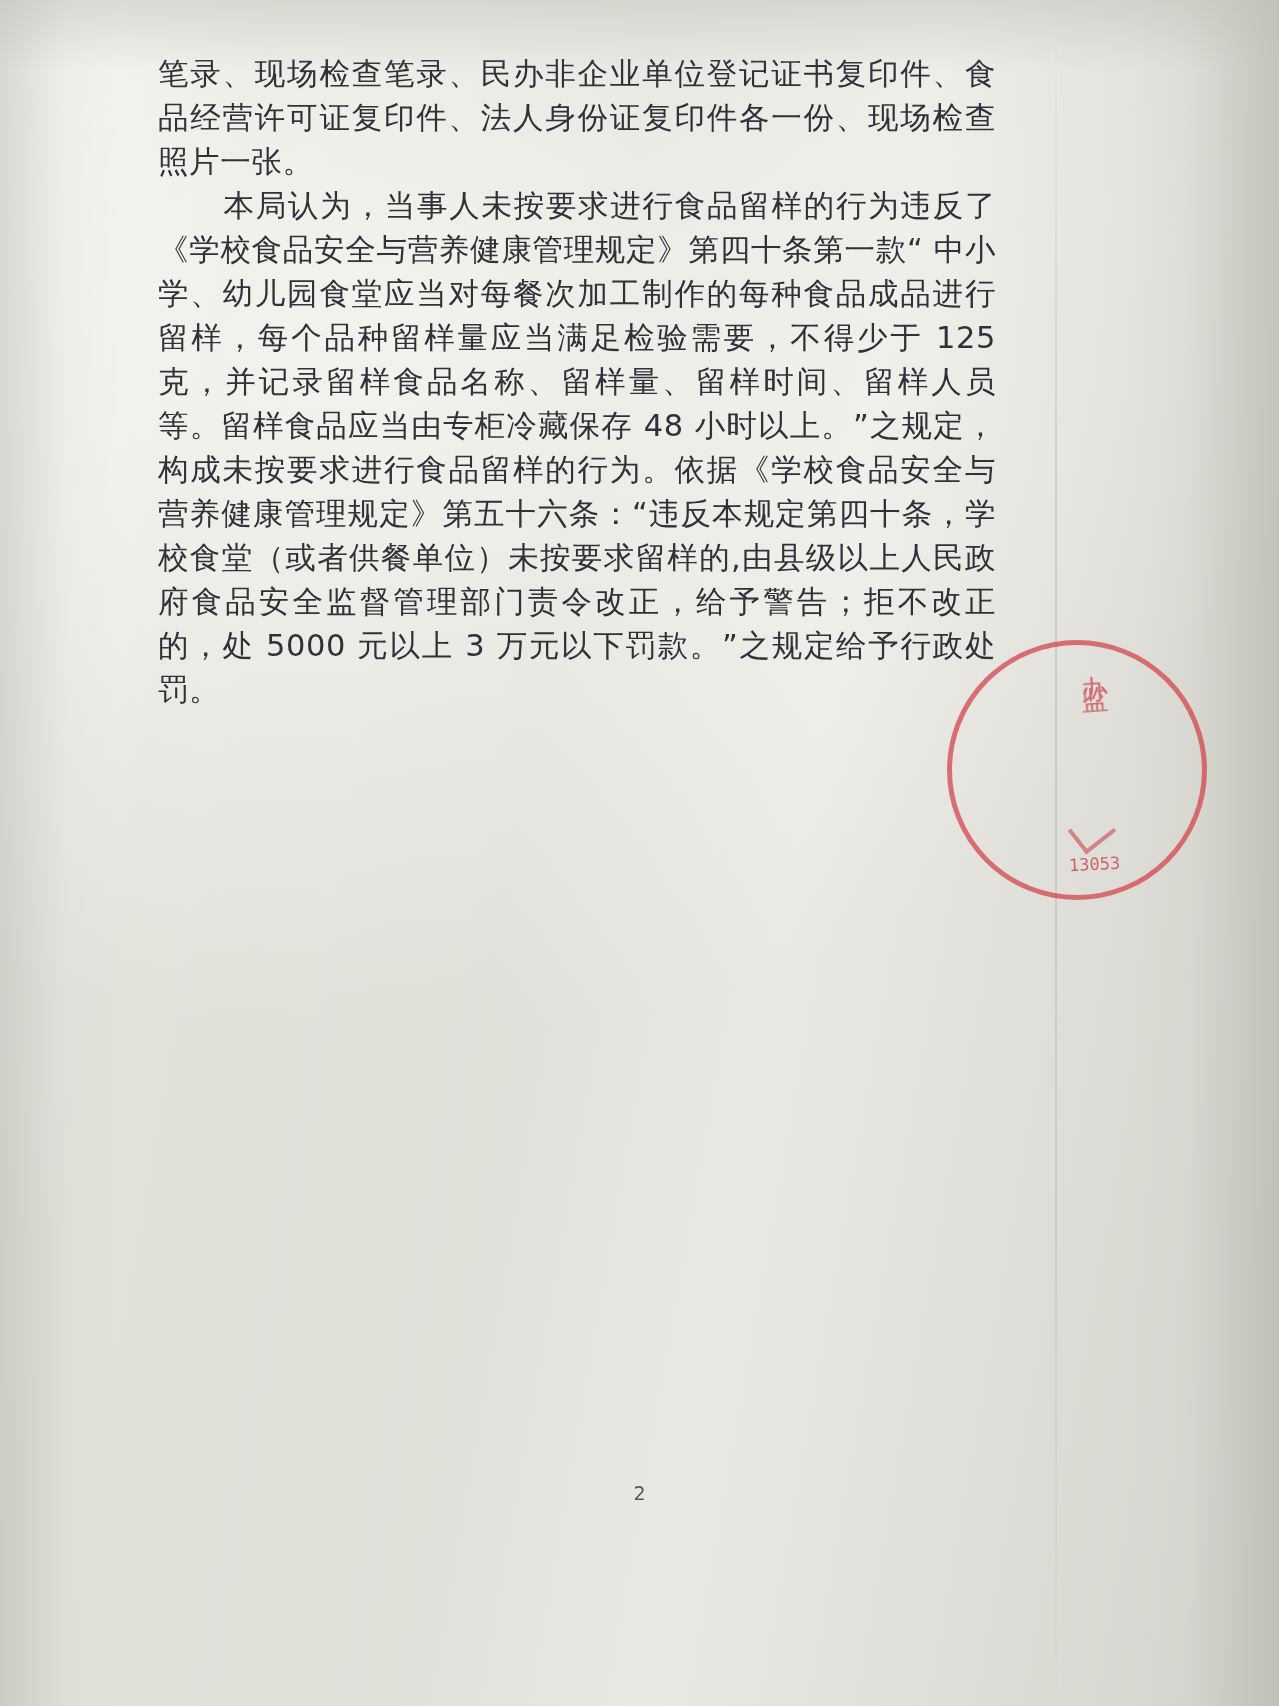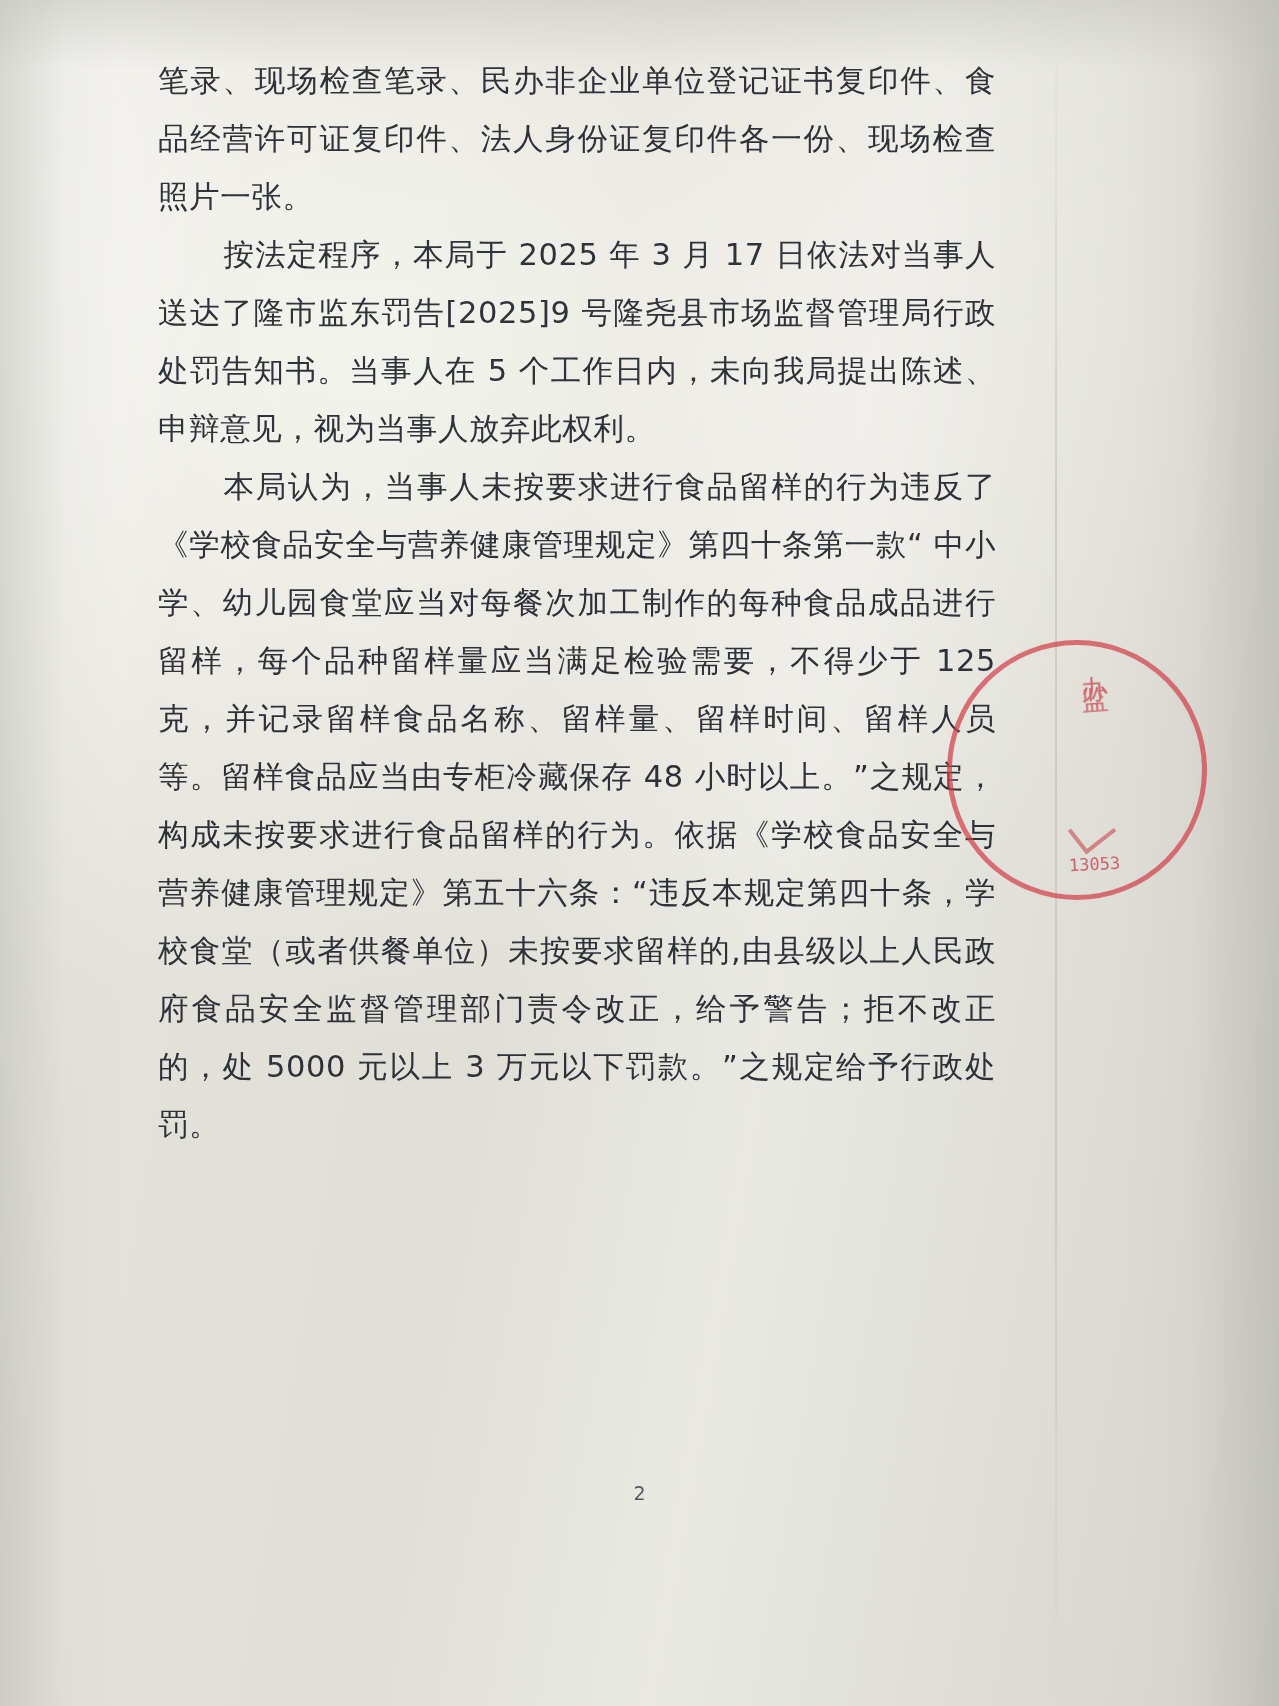--- a/index.html
+++ b/index.html
@@ -58,21 +58,21 @@
   }
 
   .doc-body {
     position: absolute;
     left: 158px;
     top: 52px;
     width: 838px;
     font-family: "DejaVu Sans", sans-serif;
     color: #20242c;
     font-size: 30.5px;
-    line-height: 58px;
+    line-height: 44px;
     letter-spacing: 0.6px;
     text-align: justify;
     text-justify: inter-ideograph;
   }
   .doc-body p {
     margin: 0 0 0 0;
     text-indent: 0;
   }
   .doc-body p.indent {
     text-indent: 2.15em;
@@ -169,21 +169,20 @@
 <body>
 
 <div class="page">
 
   <div class="paper-edge-left"></div>
   <div class="paper-edge-right"></div>
   <div class="fold"></div>
 
   <div class="doc-body ink">
     <p>笔录、现场检查笔录、民办非企业单位登记证书复印件、食品经营许可证复印件、法人身份证复印件各一份、现场检查照片一张。</p>
-    <p class="indent">按法定程序，本局于 2025 年 3 月 17 日依法对当事人送达了隆市监东罚告[2025]9 号隆尧县市场监督管理局行政处罚告知书。当事人在 5 个工作日内，未向我局提出陈述、申辩意见，视为当事人放弃此权利。</p>
     <p class="indent">本局认为，当事人未按要求进行食品留样的行为违反了《学校食品安全与营养健康管理规定》第四十条第一款“ 中小学、幼儿园食堂应当对每餐次加工制作的每种食品成品进行留样，每个品种留样量应当满足检验需要，不得少于 125 克，并记录留样食品名称、留样量、留样时间、留样人员等。留样食品应当由专柜冷藏保存 48 小时以上。”之规定，构成未按要求进行食品留样的行为。依据《学校食品安全与营养健康管理规定》第五十六条：“违反本规定第四十条，学校食堂（或者供餐单位）未按要求留样的,由县级以上人民政府食品安全监督管理部门责令改正，给予警告；拒不改正的，处 5000 元以上 3 万元以下罚款。”之规定给予行政处罚。</p>
   </div>
 
   <div class="seal">
     <div class="seal-ring"></div>
     <div class="seal-text">办 监</div>
     <div class="seal-tick"></div>
     <div class="seal-code">13053</div>
   </div>
 

